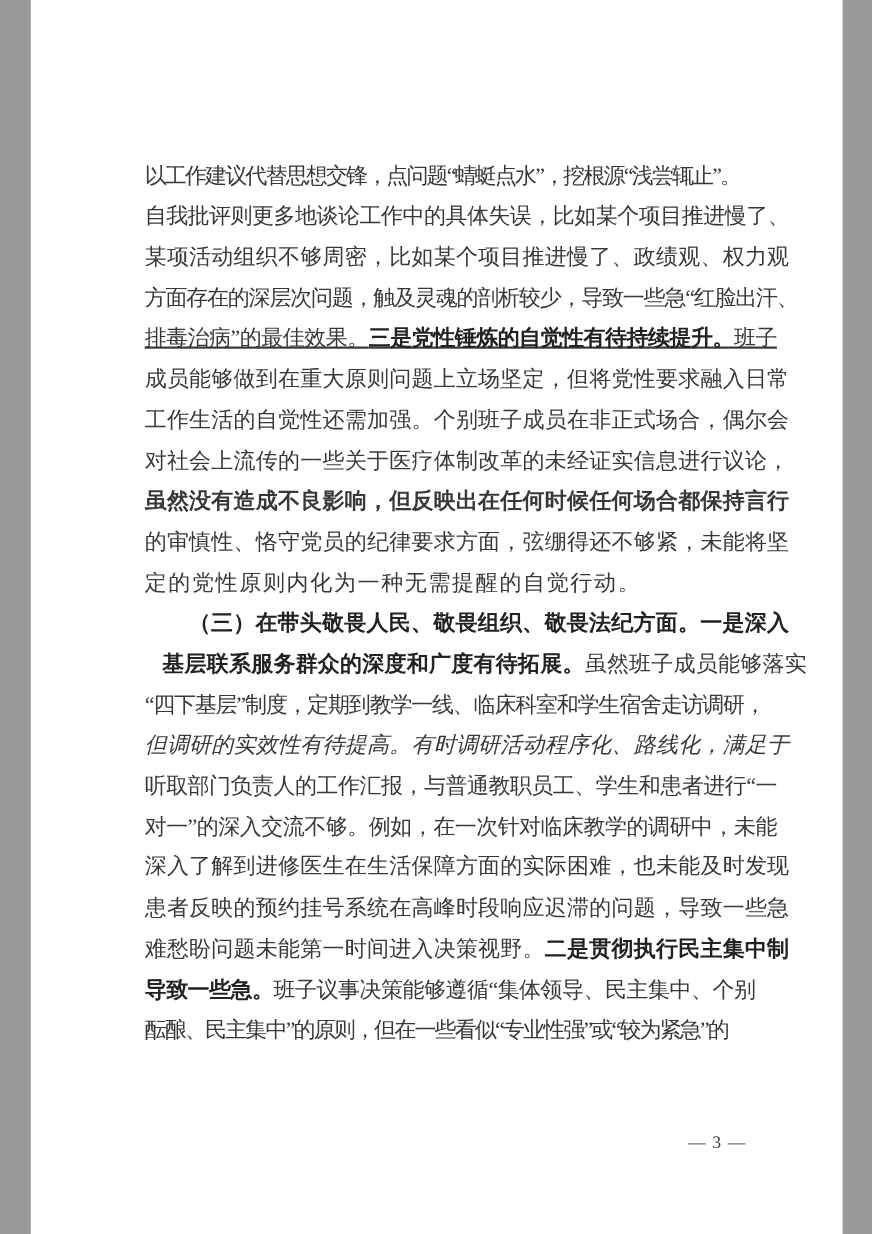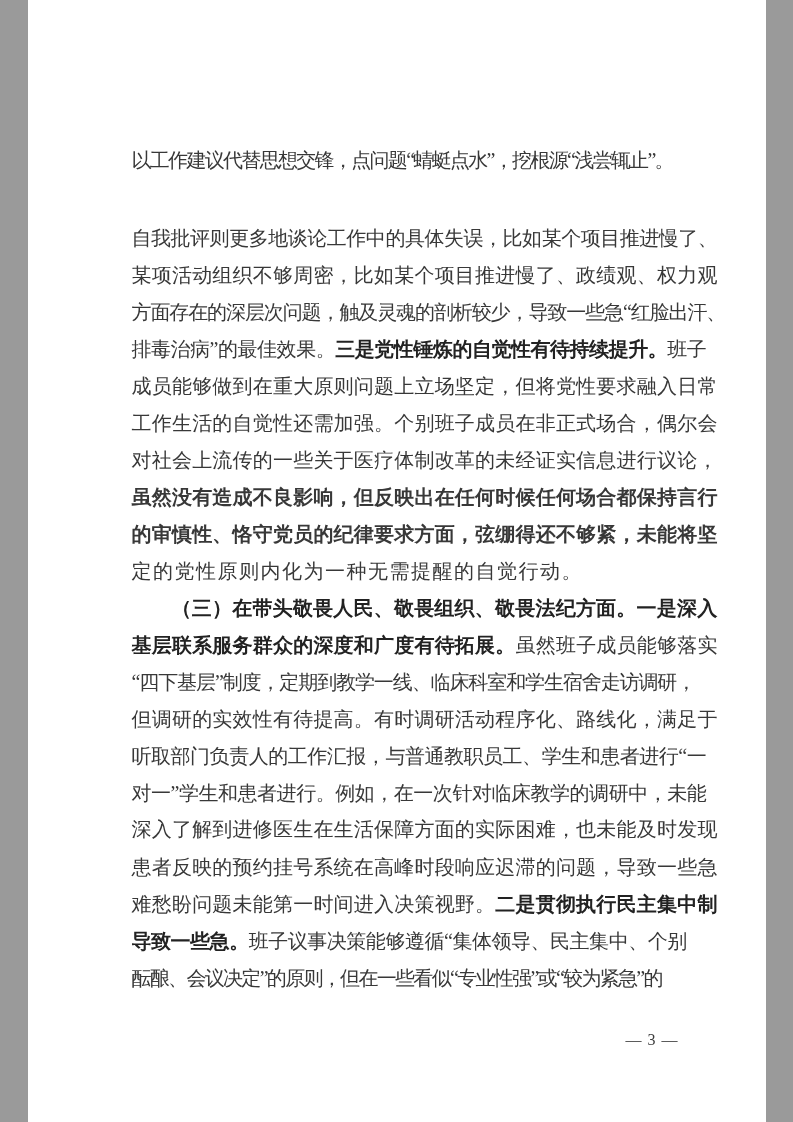--- a/index.html
+++ b/index.html
@@ -39,36 +39,36 @@
     letter-spacing: 1px;
     color: #3d3d3d;
   }
 </style>
 </head>
 <body>
 
 <div class="page">
   <div class="text-block">
       <div class="line" style="letter-spacing: -1.69px;"><span>以工作建议代替思想交锋，点问题“蜻蜓点水”，挖根源“浅尝辄止”。</span></div>
-      <div class="line" style="letter-spacing: -0.47px; margin-top: 41px;"><span>自我批评则更多地谈论工作中的具体失误，比如某个项目推进慢了、</span></div>
+      <div class="line" style="letter-spacing: -0.47px;"><span>自我批评则更多地谈论工作中的具体失误，比如某个项目推进慢了、</span></div>
       <div class="line" style="letter-spacing: 0.21px;"><span>某项活动组织不够周密，比如某个项目推进慢了、政绩观、权力观</span></div>
       <div class="line" style="letter-spacing: -1.1px;"><span>方面存在的深层次问题，触及灵魂的剖析较少，导致一些急“红脸出汗、</span></div>
-      <div class="line" style="letter-spacing: -0.47px;"><span>排毒治病”的最佳效果。</span><span class="bold">三是党性锤炼的自觉性有待持续提升。</span><span>班子</span></div>
+      <div class="line" style="letter-spacing: -0.47px; text-decoration: underline;"><span>排毒治病”的最佳效果。</span><span class="bold">三是党性锤炼的自觉性有待持续提升。</span><span>班子</span></div>
       <div class="line" style="letter-spacing: 0.21px;"><span>成员能够做到在重大原则问题上立场坚定，但将党性要求融入日常</span></div>
       <div class="line" style="letter-spacing: 0.21px;"><span>工作生活的自觉性还需加强。个别班子成员在非正式场合，偶尔会</span></div>
       <div class="line" style="letter-spacing: 0.21px;"><span>对社会上流传的一些关于医疗体制改革的未经证实信息进行议论，</span></div>
       <div class="line" style="letter-spacing: 0.21px; font-weight: bold;"><span>虽然没有造成不良影响，但反映出在任何时候任何场合都保持言行</span></div>
-      <div class="line" style="letter-spacing: 0.21px; font-weight: bold;"><span>的审慎性、恪守党员的纪律要求方面，弦绷得还不够紧，未能将坚</span></div>
+      <div class="line" style="letter-spacing: 0.21px;"><span>的审慎性、恪守党员的纪律要求方面，弦绷得还不够紧，未能将坚</span></div>
       <div class="line" style="letter-spacing: 1.5px;"><span>定的党性原则内化为一种无需提醒的自觉行动。</span></div>
       <div class="line indent" style="letter-spacing: 0.22px;"><span class="bold">（三）在带头敬畏人民、敬畏组织、敬畏法纪方面。</span><span class="bold">一是深入</span></div>
-      <div class="line" style="letter-spacing: 0.21px;"><span class="bold">基层联系服务群众的深度和广度有待拓展。</span><span>虽然班子成员能够落实</span></div>
+      <div class="line" style="letter-spacing: 0.21px; margin-left: 16px;"><span class="bold">基层联系服务群众的深度和广度有待拓展。</span><span>虽然班子成员能够落实</span></div>
       <div class="line" style="letter-spacing: -1.1px;"><span>“四下基层”制度，定期到教学一线、临床科室和学生宿舍走访调研，</span></div>
-      <div class="line" style="letter-spacing: 0.21px;"><span>但调研的实效性有待提高。有时调研活动程序化、路线化，满足于</span></div>
+      <div class="line" style="letter-spacing: 0.21px; font-style: italic;"><span>但调研的实效性有待提高。有时调研活动程序化、路线化，满足于</span></div>
       <div class="line" style="letter-spacing: -0.47px;"><span>听取部门负责人的工作汇报，与普通教职员工、学生和患者进行“一</span></div>
-      <div class="line" style="letter-spacing: -0.47px;"><span>对一”学生和患者进行。例如，在一次针对临床教学的调研中，未能</span></div>
+      <div class="line" style="letter-spacing: -0.47px;"><span>对一”的深入交流不够。例如，在一次针对临床教学的调研中，未能</span></div>
       <div class="line" style="letter-spacing: 0.21px; font-family: Liberation Mono, monospace;"><span>深入了解到进修医生在生活保障方面的实际困难，也未能及时发现</span></div>
       <div class="line" style="letter-spacing: 0.21px;"><span>患者反映的预约挂号系统在高峰时段响应迟滞的问题，导致一些急</span></div>
       <div class="line" style="letter-spacing: 0.21px;"><span>难愁盼问题未能第一时间进入决策视野。</span><span class="bold">二是贯彻执行民主集中制</span></div>
       <div class="line" style="letter-spacing: -0.47px;"><span class="bold">导致一些急。</span><span>班子议事决策能够遵循“集体领导、民主集中、个别</span></div>
-      <div class="line" style="letter-spacing: -1.69px;"><span>酝酿、会议决定”的原则，但在一些看似“专业性强”或“较为紧急”的</span></div>
+      <div class="line" style="letter-spacing: -1.69px;"><span>酝酿、民主集中”的原则，但在一些看似“专业性强”或“较为紧急”的</span></div>
     </div>
   <div class="footer-page-number">— 3 —</div>
 </div>
 
 </body></html>

